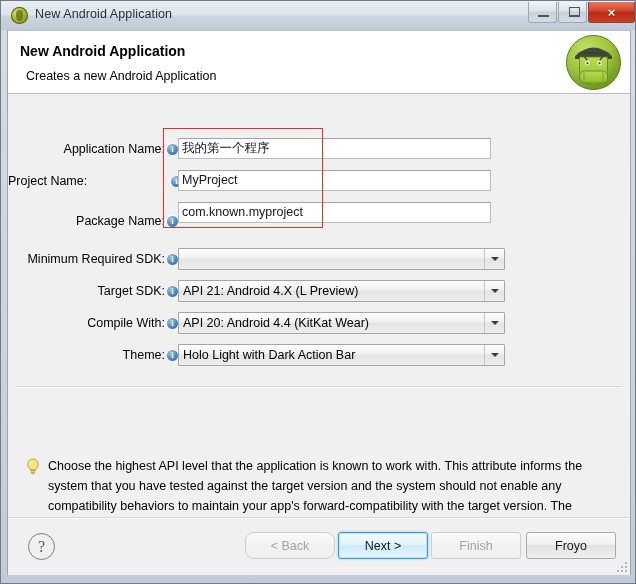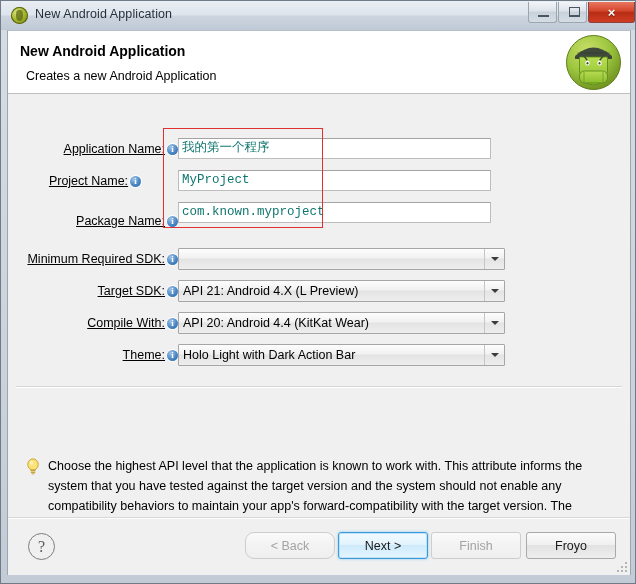--- a/index.html
+++ b/index.html
@@ -146,21 +146,20 @@
     position: absolute;
     display: flex;
     align-items: center;
     height: 22px;
   }
   .lbl {
     font-size: 12.5px;
     color: #000000;
     text-align: right;
     white-space: nowrap;
-    text-decoration: underline;
   }
   .info-icon {
     display: inline-block;
     width: 11px; height: 11px;
     margin-left: 2px;
     border-radius: 50%;
     background: radial-gradient(circle at 35% 28%, #9fc4e8 0%, #4a86c4 55%, #2f6aa6 100%);
     position: relative;
     flex: 0 0 auto;
     box-shadow: 0 0 0 1px #ffffff;
@@ -178,26 +177,26 @@
   }
 
   .txtfield {
     position: absolute;
     height: 21px;
     box-sizing: border-box;
     background: #ffffff;
     border: 1px solid #bdbdbd;
     border-top-color: #a4a4a4;
     font-size: 12.5px;
-    color: #0f766e;
+    color: #0f172a;
     padding: 0 3px;
     line-height: 19px;
     white-space: nowrap;
     overflow: hidden;
-    font-family: Liberation Mono, monospace;
+    font-family: Liberation Sans, sans-serif;
   }
 
   .combo {
     position: absolute;
     height: 22px;
     box-sizing: border-box;
     background: linear-gradient(to bottom, #fdfdfd 0%, #f1f1f1 46%, #e3e3e3 50%, #eeeeee 100%);
     border: 1px solid #a6a6a6;
     border-radius: 1px;
     font-size: 12.5px;
@@ -359,21 +358,21 @@
     </div>
 
     <div class="body">
 
       <div class="form-row" style="left:0; top:44px; width:170px; justify-content:flex-end;">
         <span class="lbl">Application Name:</span>
         <span class="info-icon"></span>
       </div>
       <div class="txtfield" style="left:170px; top:44px; width:313px;">我的第一个程序</div>
 
-      <div class="form-row" style="left:0; top:76px; width:174px; justify-content:center;">
+      <div class="form-row" style="left:0; top:76px; width:174px; justify-content:space-between;">
         <span class="lbl">Project Name:</span>
         <span class="info-icon"></span>
       </div>
       <div class="txtfield" style="left:170px; top:76px; width:313px;">MyProject</div>
 
       <div class="form-row" style="left:0; top:116px; width:170px; justify-content:flex-end;">
         <span class="lbl">Package Name:</span>
         <span class="info-icon"></span>
       </div>
       <div class="txtfield" style="left:170px; top:108px; width:313px;">com.known.myproject</div>

